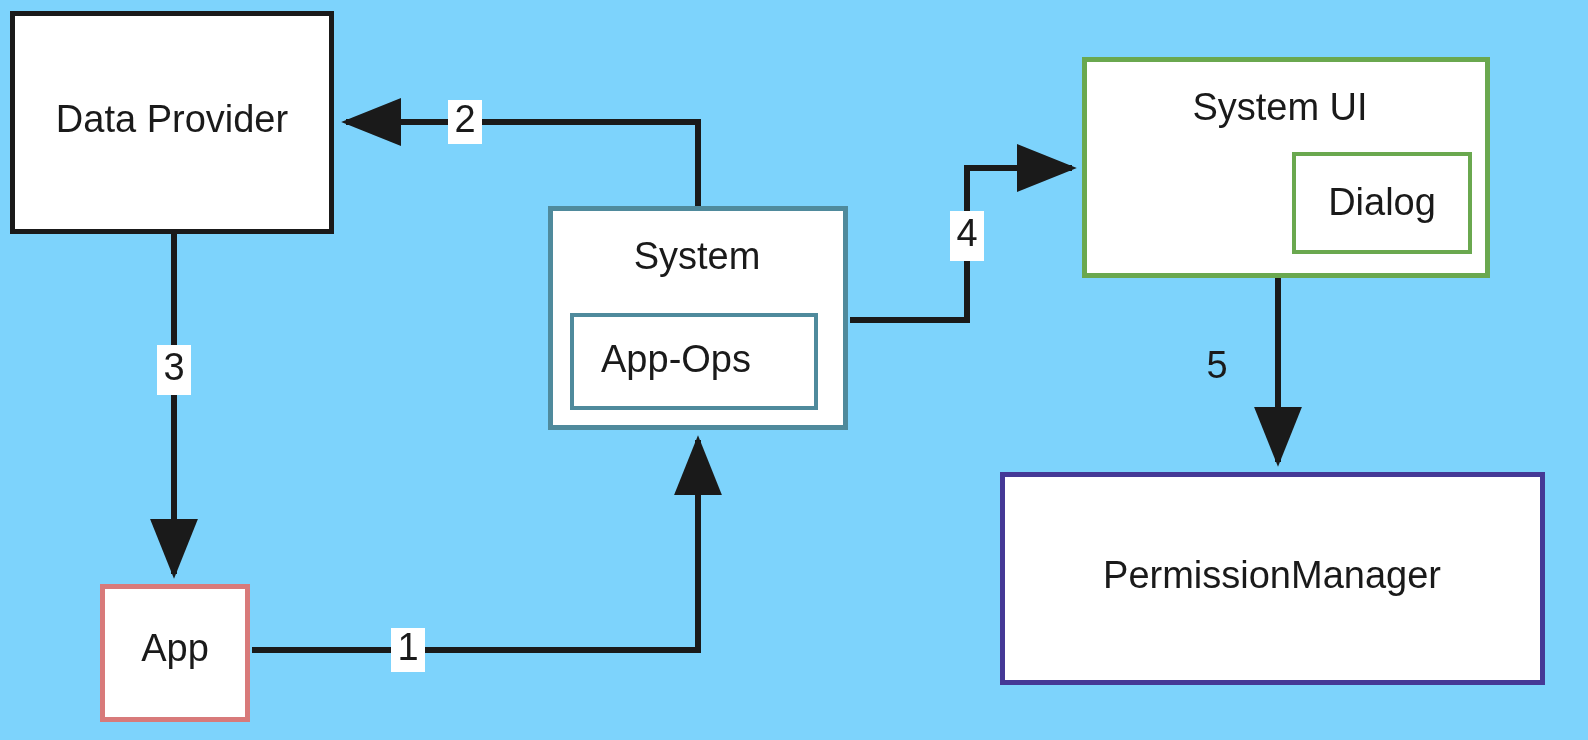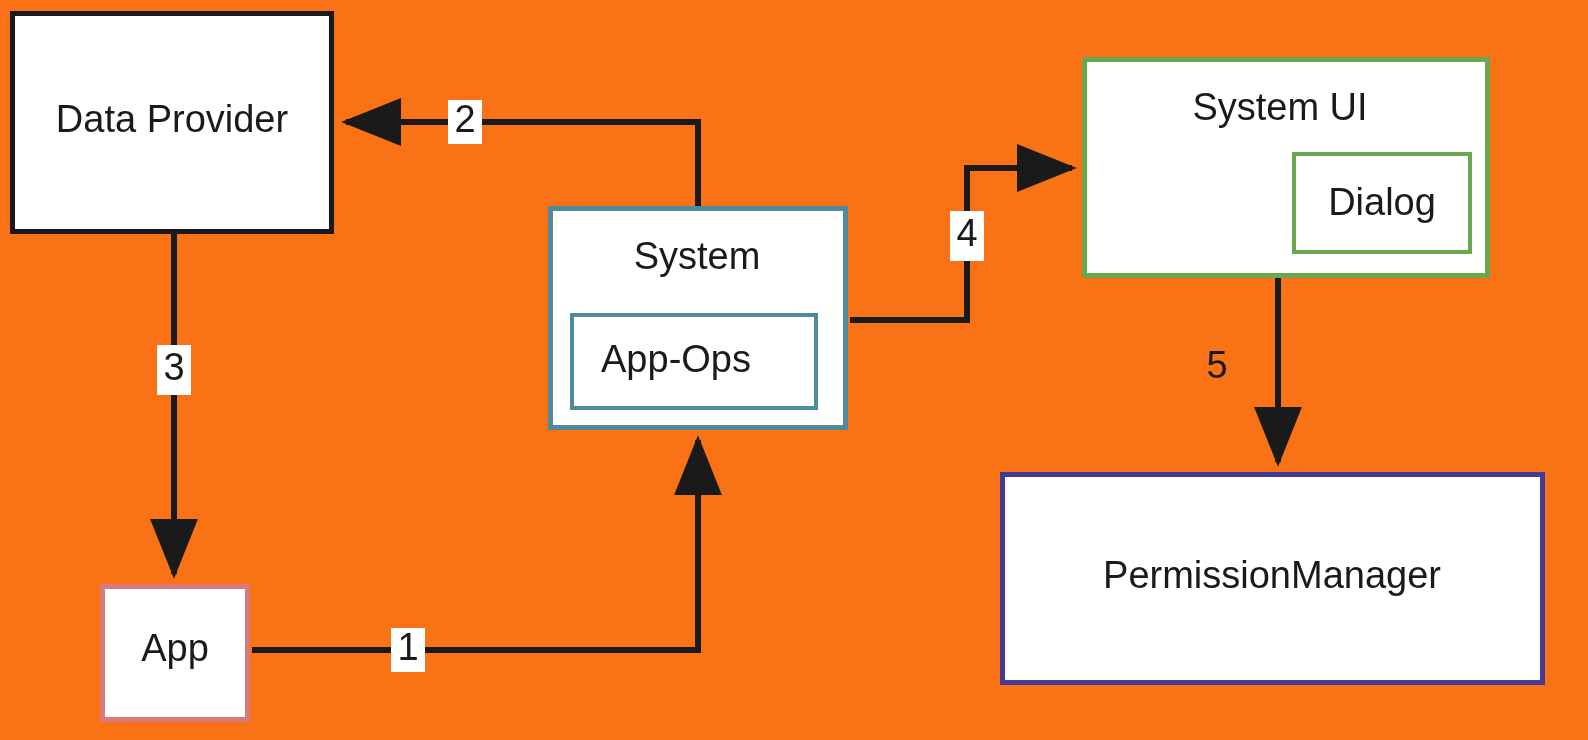--- a/index.html
+++ b/index.html
@@ -4,21 +4,21 @@
 <style>
   html, body {
     margin: 0;
     padding: 0;
     background: #ffffff;
   }
   #canvas {
     position: relative;
     width: 1588px;
     height: 740px;
-    background: #f97316;
+    background: #7dd3fc;
     overflow: hidden;
     font-family: "Liberation Sans", sans-serif;
   }
   #diagram-svg {
     position: absolute;
     left: 0;
     top: 0;
     width: 1588px;
     height: 740px;
   }

